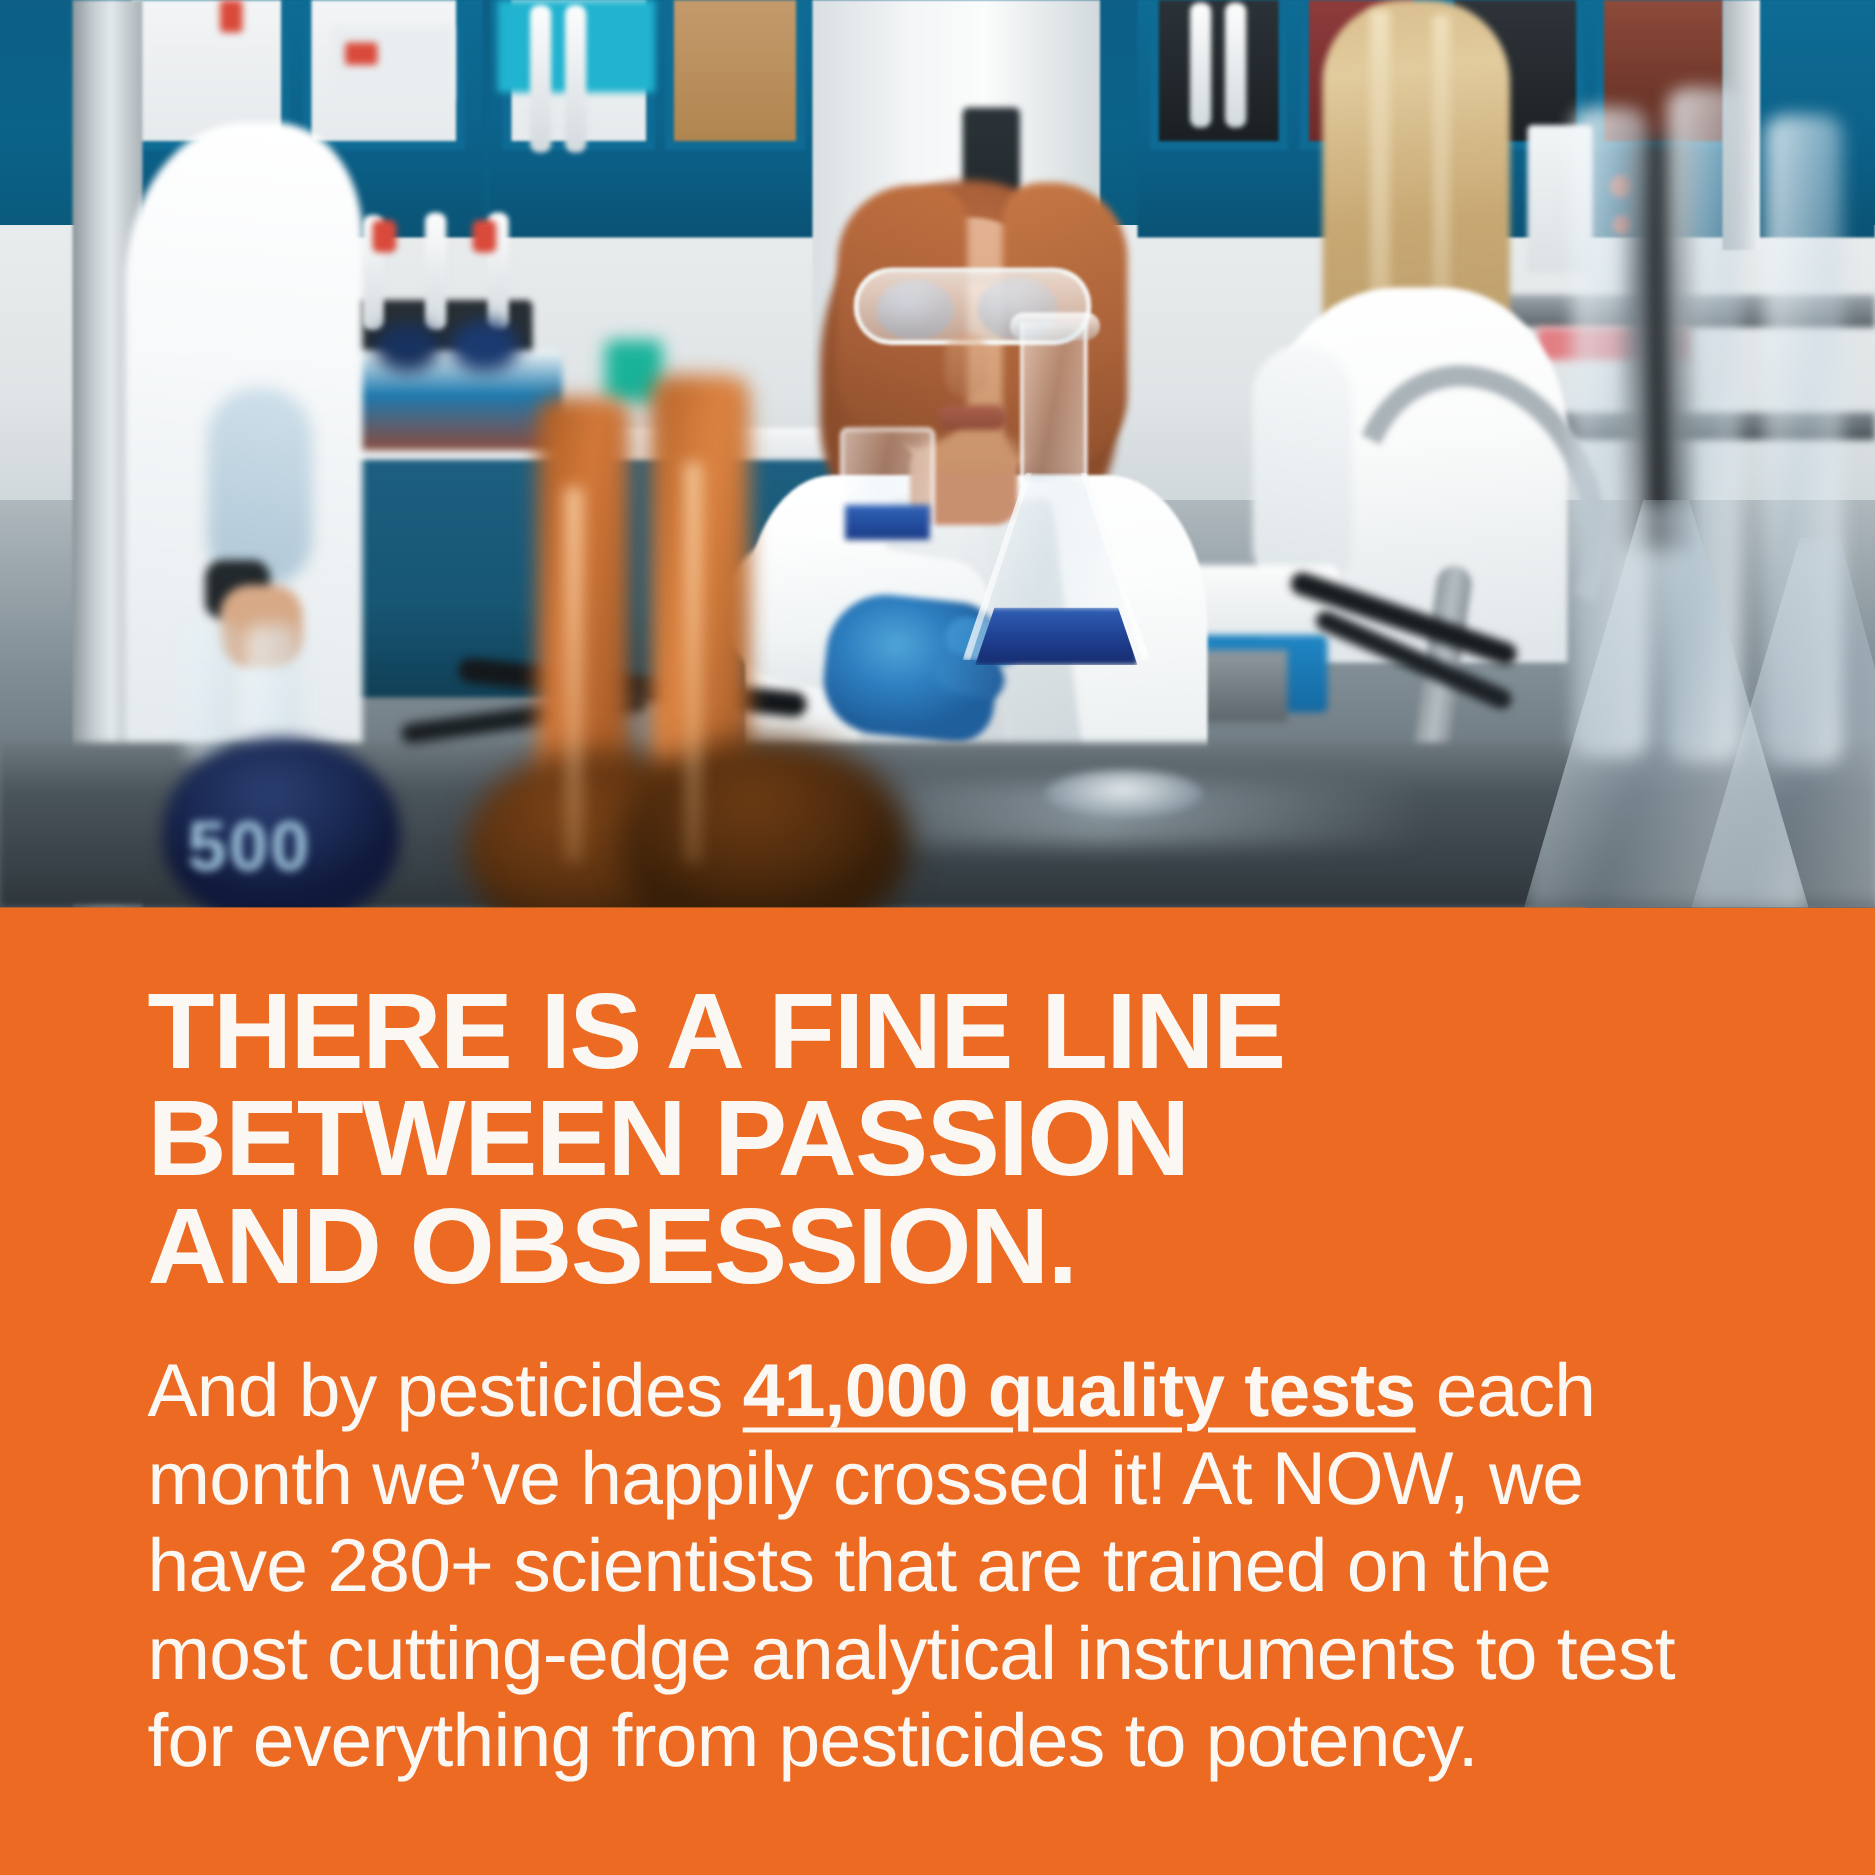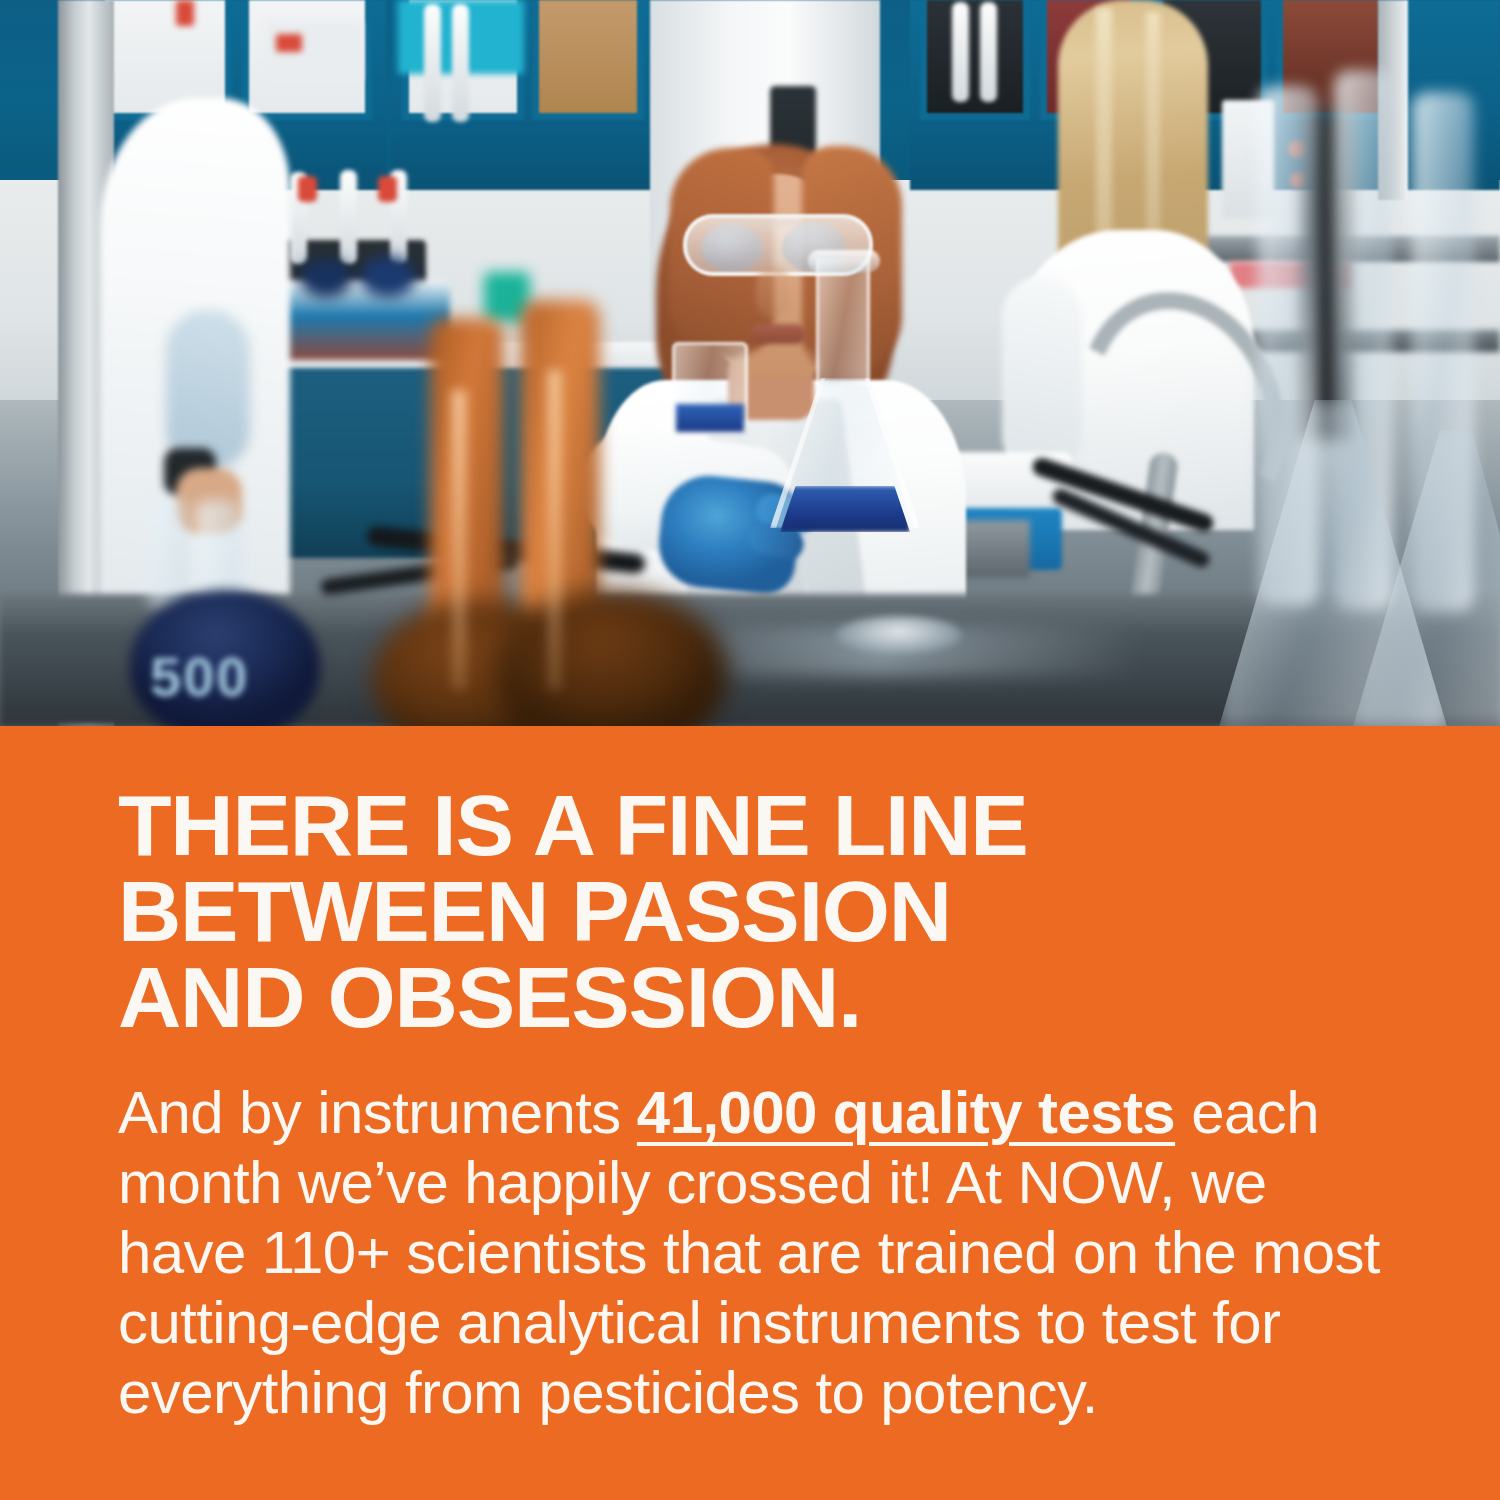--- a/index.html
+++ b/index.html
@@ -531,17 +531,17 @@
   </div>
 
   <div id="band">
 
     <div id="headline">
       <span class="hl">THERE IS A FINE LINE</span>
       <span class="hl">BETWEEN PASSION</span>
       <span class="hl">AND OBSESSION.</span>
     </div>
 
-    <p id="body"><span>And by instruments </span><b>41,000 quality tests</b><span> each month we’ve happily crossed it! At NOW, we have 110+ scientists that are trained on the most cutting-edge analytical instruments to test for everything from pesticides to potency.</span></p>
+    <p id="body"><span>And by pesticides </span><b>41,000 quality tests</b><span> each month we’ve happily crossed it! At NOW, we have 280+ scientists that are trained on the most cutting-edge analytical instruments to test for everything from pesticides to potency.</span></p>
 
   </div>
 
 </div>
 
 </body></html>

